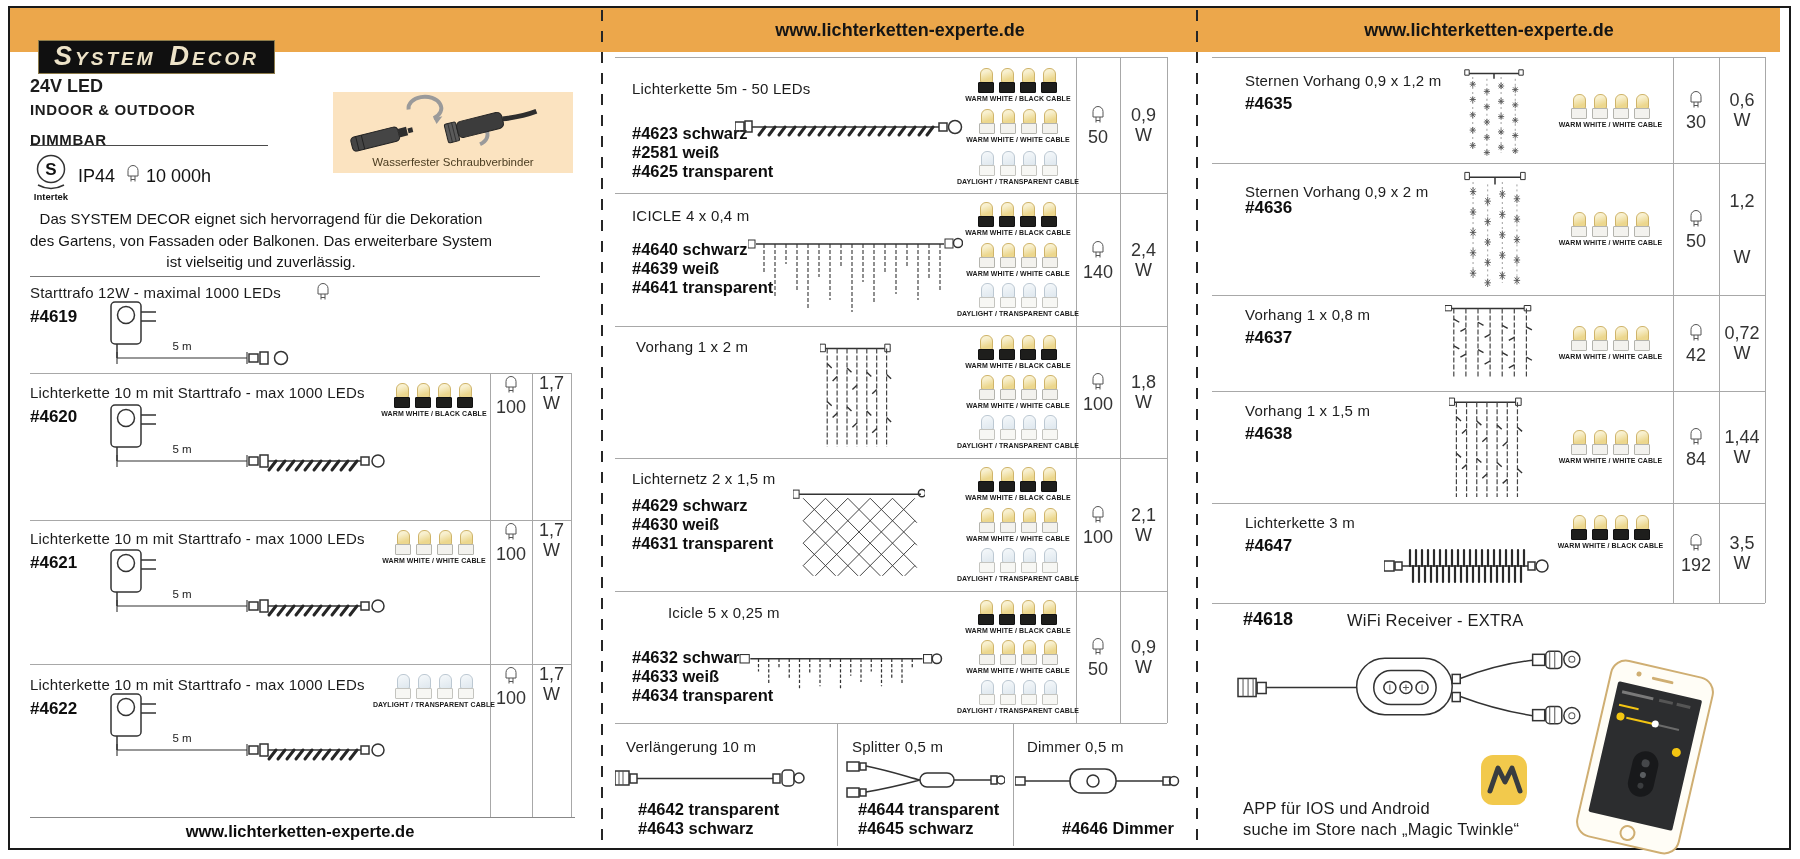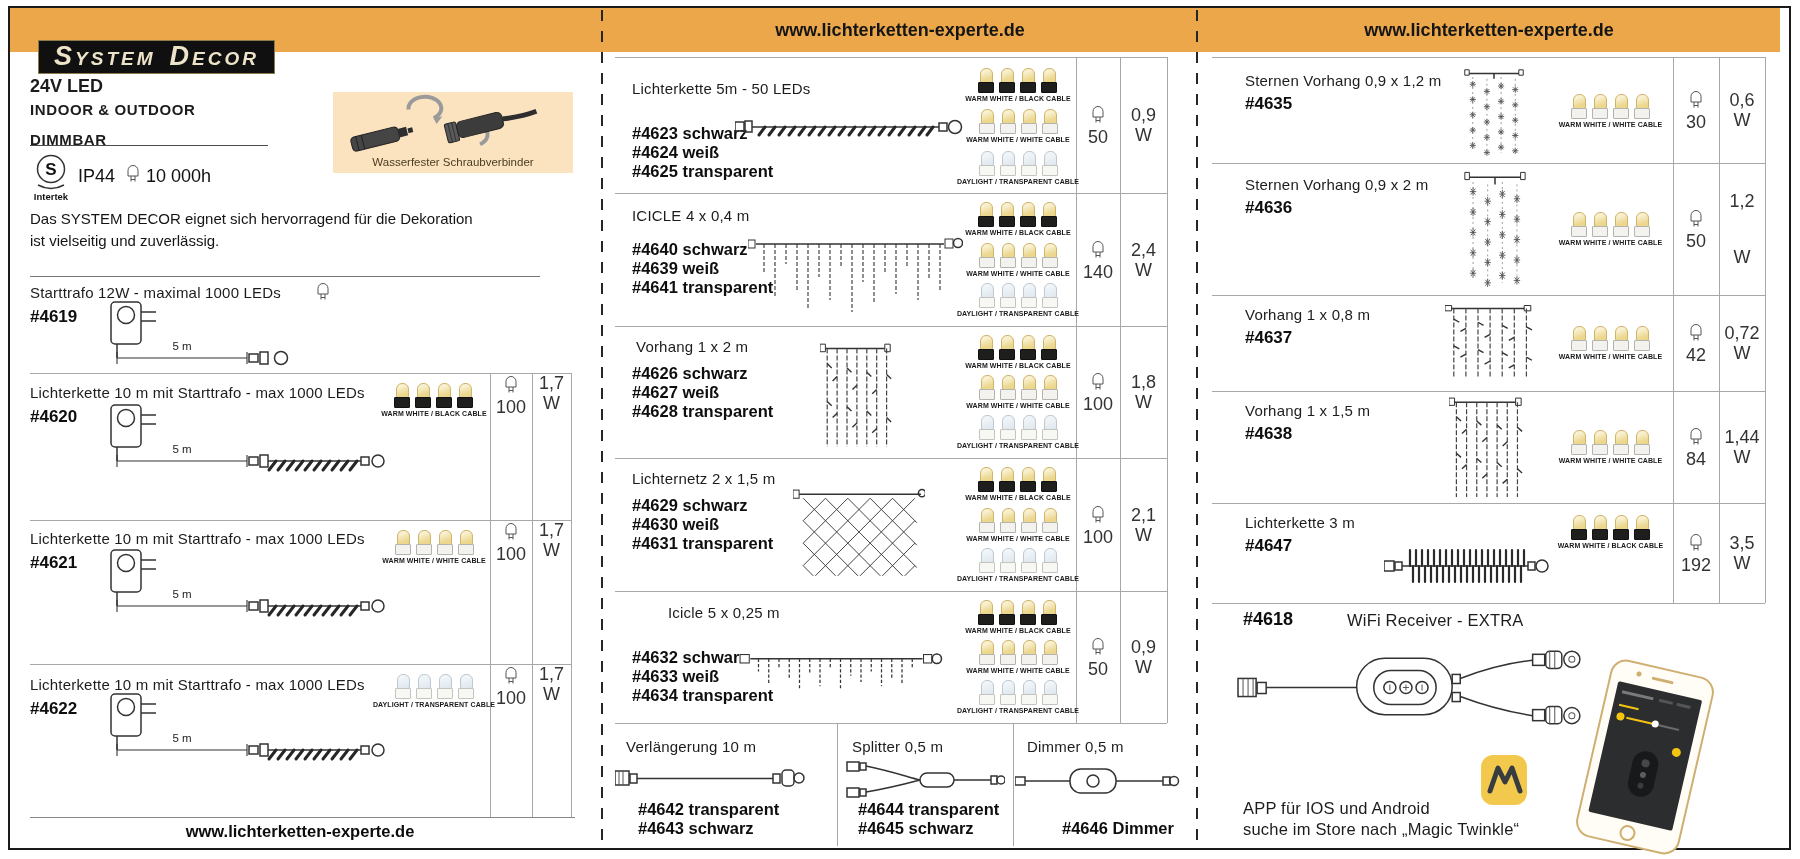--- a/index.html
+++ b/index.html
@@ -186,22 +186,23 @@
       <g transform="rotate(-14 150 32)">
         <rect x="112" y="22" width="12" height="20" rx="2" fill="#5a5a5a" stroke="#222"></rect>
         <path d="M116 22 v20 M120 22 v20" stroke="#333" stroke-width="1"></path>
         <rect x="124" y="23" width="48" height="17" rx="5" fill="#3c3c3c" stroke="#222"></rect>
         <path d="M172 31 q20 3 36 1" stroke="#2e2e2e" stroke-width="5" fill="none"></path>
       </g>
     </svg>
     <div class="cap">Wasserfester Schraubverbinder</div>
   </div>
 
-  <div class="desc" style="left:30px;top:208px;">
+  <div class="desc" style="left:30px;top:208px;text-align:center;">
     <div>Das SYSTEM DECOR eignet sich hervorragend für die Dekoration</div>
+    <div>des Gartens, von Fassaden oder Balkonen. Das erweiterbare System</div>
     <div>ist vielseitig und zuverlässig.</div>
   </div>
   <div class="rule" style="left:30px;top:276px;width:510px;background:#777;"></div>
 
   <div class="pname" style="left:30px;top:284px;">Starttrafo 12W - maximal 1000 LEDs</div>
   <svg class="abs" style="left:314px;top:280px;" width="18" height="24" viewBox="0 0 18 24">
       <use href="#bulbO"></use>
     </svg>
   <div class="psku bigsku" style="left:30px;top:307px;">#4619</div>
   <svg class="abs" style="left:95px;top:300px;" width="240" height="72" viewBox="0 0 240 72">
@@ -345,21 +346,21 @@
   <div class="hl" style="left:615px;top:458px;width:552px;"></div>
   <div class="hl" style="left:615px;top:591px;width:552px;"></div>
   <div class="hl" style="left:615px;top:723px;width:552px;"></div>
   <div class="vl" style="left:1076px;top:57px;height:666px;"></div>
   <div class="vl" style="left:1120px;top:57px;height:666px;"></div>
   <div class="vl" style="left:1167px;top:57px;height:666px;"></div>
 
   <div class="pname" style="left:632px;top:80px;">Lichterkette 5m - 50 LEDs</div>
   <div class="psku" style="left:632px;top:124px;">
     <div>#4623 schwarz</div>
-    <div>#4624 weiß</div>
+    <div>#2581 weiß</div>
     <div>#4625 transparent</div>
   </div>
   <svg class="abs" style="left:735px;top:100px;" width="235" height="55" viewBox="0 0 235 55">
     <rect class="s" x="0" y="22" width="9" height="9" stroke-width="1.2"></rect>
       <rect class="s" x="10" y="21" width="7" height="11" stroke-width="1.2"></rect>
     <path class="s" d="M17 27 H204"></path>
     <path class="tick" d="M30 27 l-6 8 M40 27 l-6 8 M50 27 l-6 8 M60 27 l-6 8 M70 27 l-6 8 M80 27 l-6 8 M90 27 l-6 8 M100 27 l-6 8 M110 27 l-6 8 M120 27 l-6 8 M130 27 l-6 8 M140 27 l-6 8 M150 27 l-6 8 M160 27 l-6 8 M170 27 l-6 8 M180 27 l-6 8 M190 27 l-6 8 M198 27 l-6 8"></path>
     <rect class="s" x="204" y="23" width="8" height="8" stroke-width="1.2"></rect>
       <circle class="s" cx="220" cy="27" r="6.5"></circle>
   </svg>
@@ -518,25 +519,20 @@
         <use href="#bulbO"></use>
       </svg>
     <div class="n">140</div>
   </div>
   <div class="cellv center" style="left:1120px;top:193px;width:47px;height:133px;">
     <div class="n">2,4</div>
       <div class="n">W</div>
   </div>
 
   <div class="pname" style="left:636px;top:338px;">Vorhang 1 x 2 m</div>
-  <div class="psku" style="left:632px;top:364px;">
-    <div>#4626 schwarz</div>
-    <div>#4627 weiß</div>
-    <div>#4628 transparent</div>
-  </div>
   <svg class="abs" style="left:820px;top:342px;" width="72" height="108" viewBox="0 0 80 100" preserveAspectRatio="none">
       <use href="#curtainS"></use>
     </svg>
   <div class="istack" style="left:958px;top:329px;width:120px;height:126px;">
     <div class="bset v-black">
         <div class="brow">
           <span class="bulb">
             <i class="glass"></i>
             <i class="base"></i>
           </span>
@@ -868,21 +864,21 @@
     <svg width="18" height="24" viewBox="0 0 18 24">
         <use href="#bulbO"></use>
       </svg>
     <div class="n">30</div>
   </div>
   <div class="cellv center" style="left:1719px;top:57px;width:46px;height:106px;">
     <div class="n">0,6</div>
       <div class="n">W</div>
   </div>
 
-  <div class="pname" style="left:1245px;top:176px;text-align:center;">Sternen Vorhang 0,9 x 2 m</div>
+  <div class="pname" style="left:1245px;top:183px;text-align:center;">Sternen Vorhang 0,9 x 2 m</div>
   <div class="psku bigsku" style="left:1245px;top:198px;">#4636</div>
   <svg class="abs" style="left:1463px;top:170px;" width="64" height="120" viewBox="0 0 70 100" preserveAspectRatio="none">
       <use href="#starCur"></use>
     </svg>
   <div class="istack" style="left:1553px;top:209px;width:115px;height:40px;">
     <div class="bset v-white">
         <div class="brow">
           <span class="bulb">
             <i class="glass"></i>
             <i class="base"></i>

